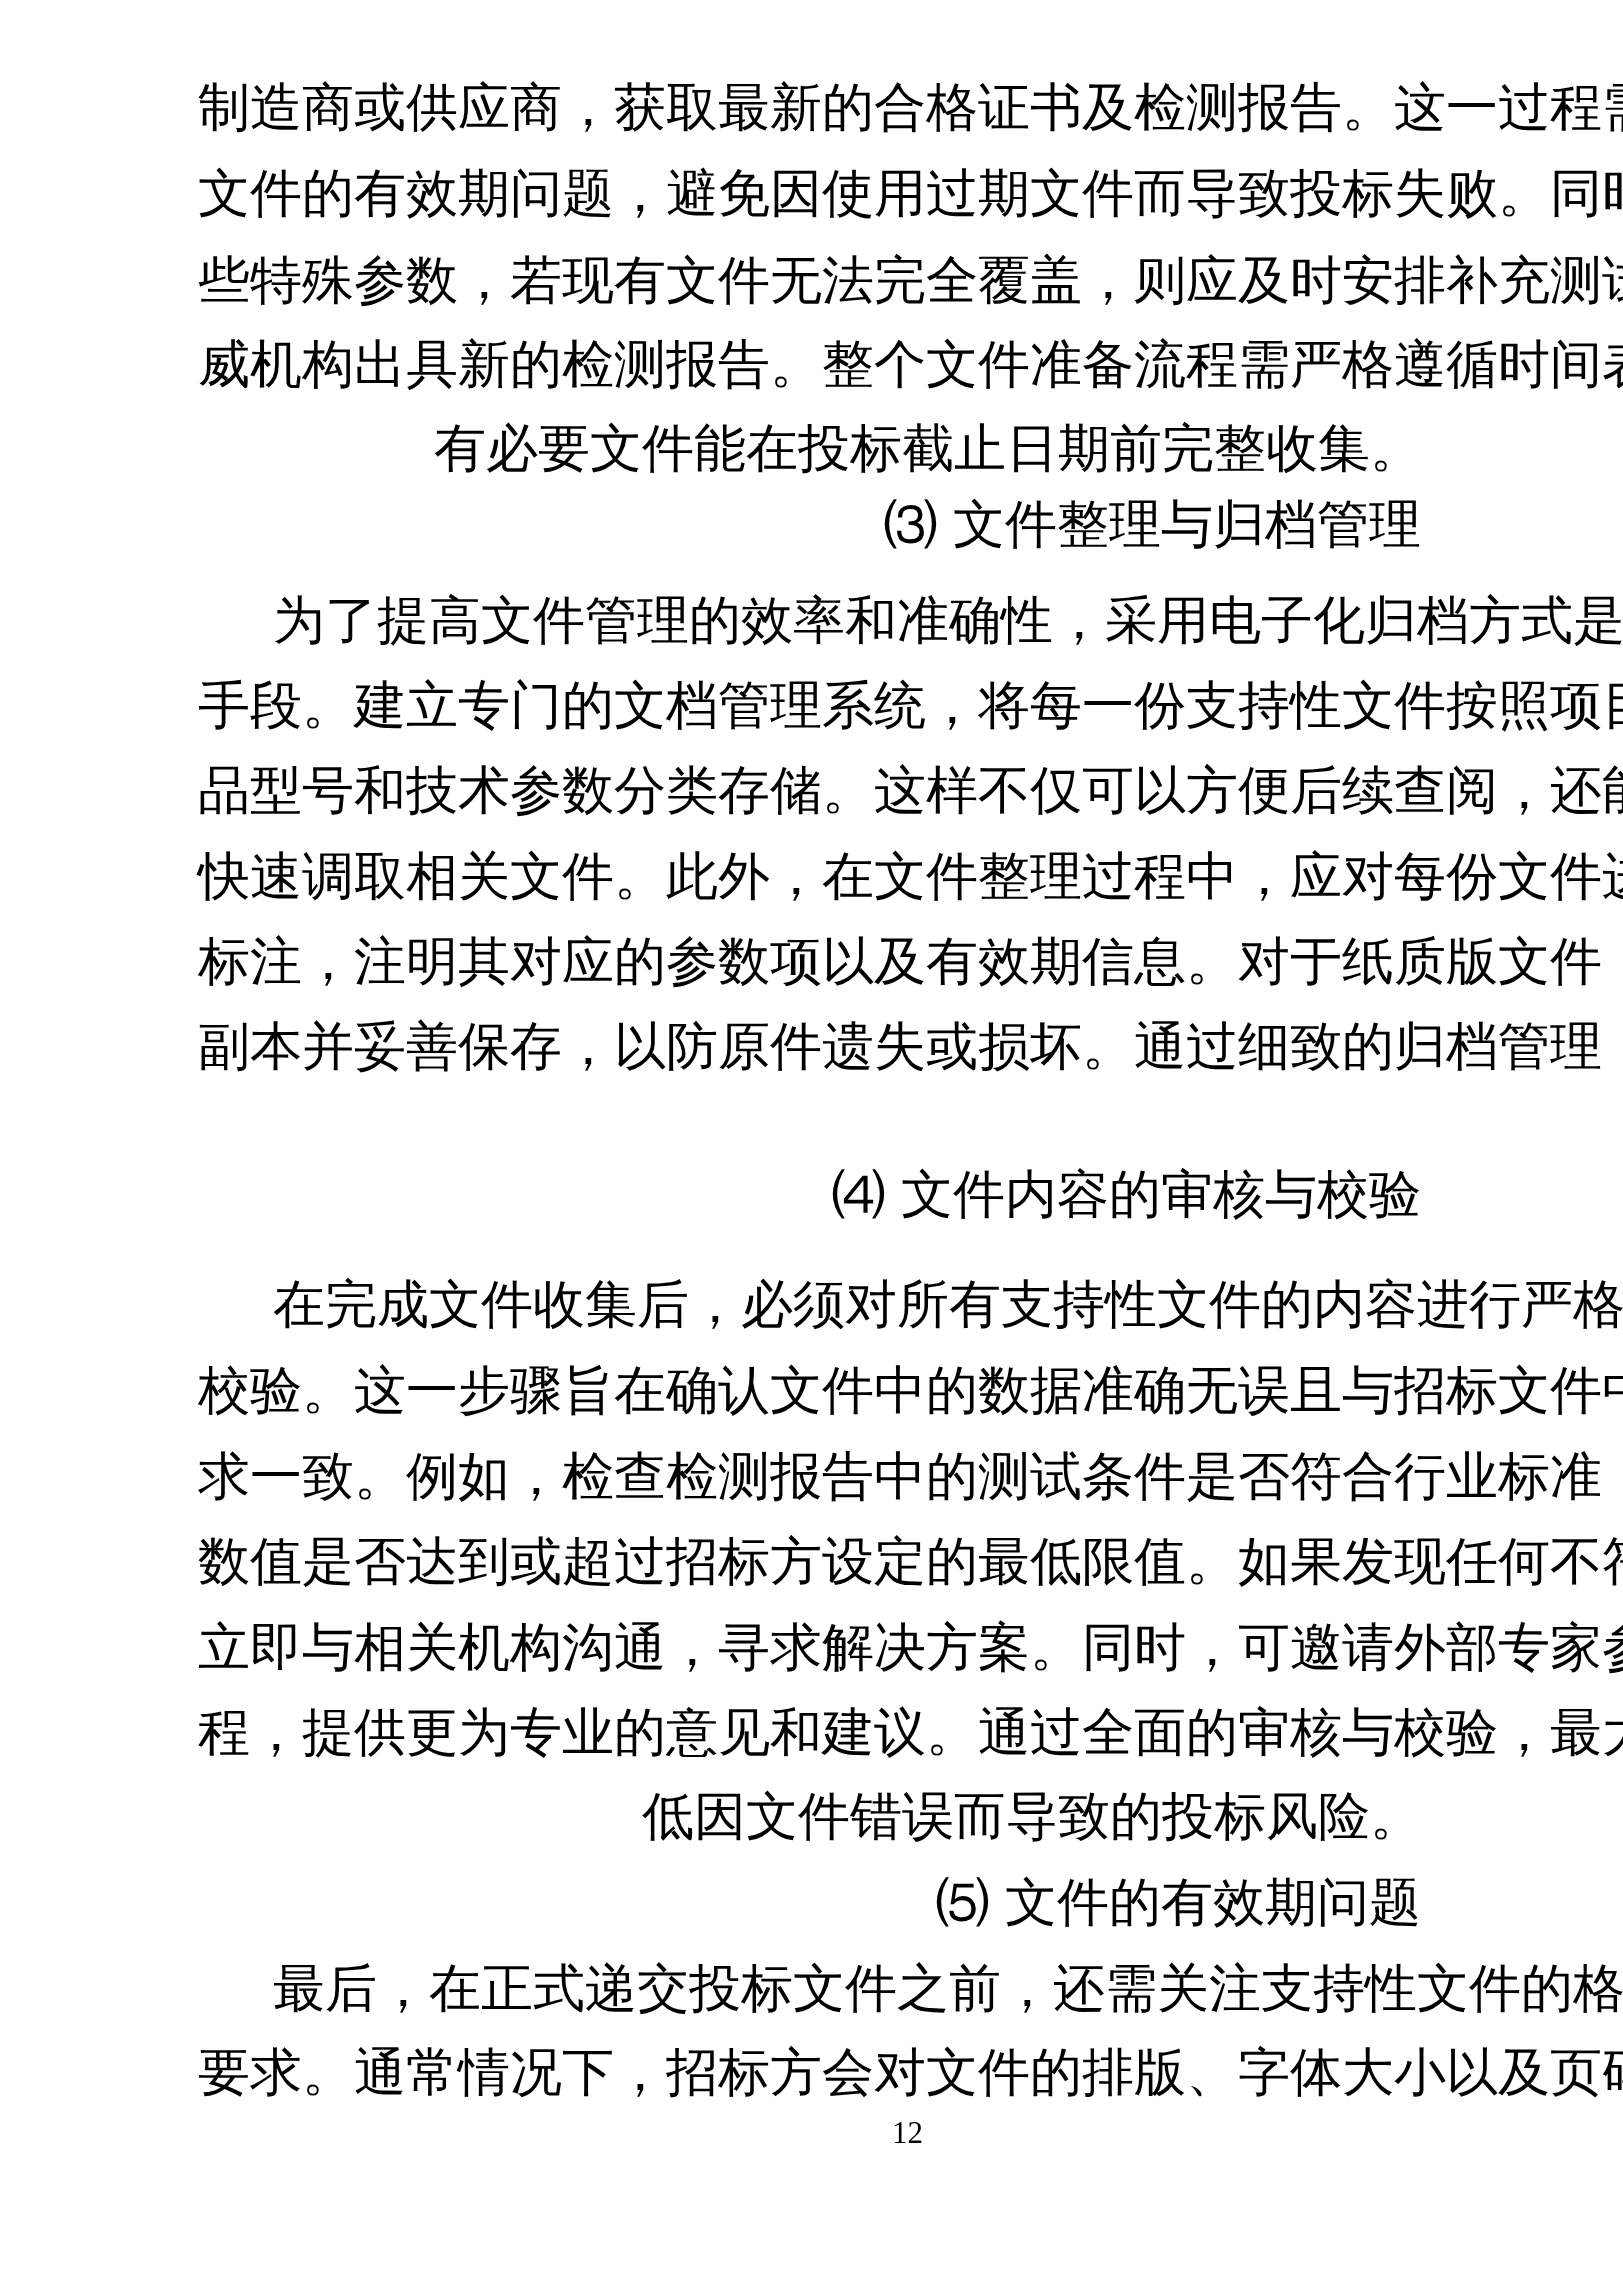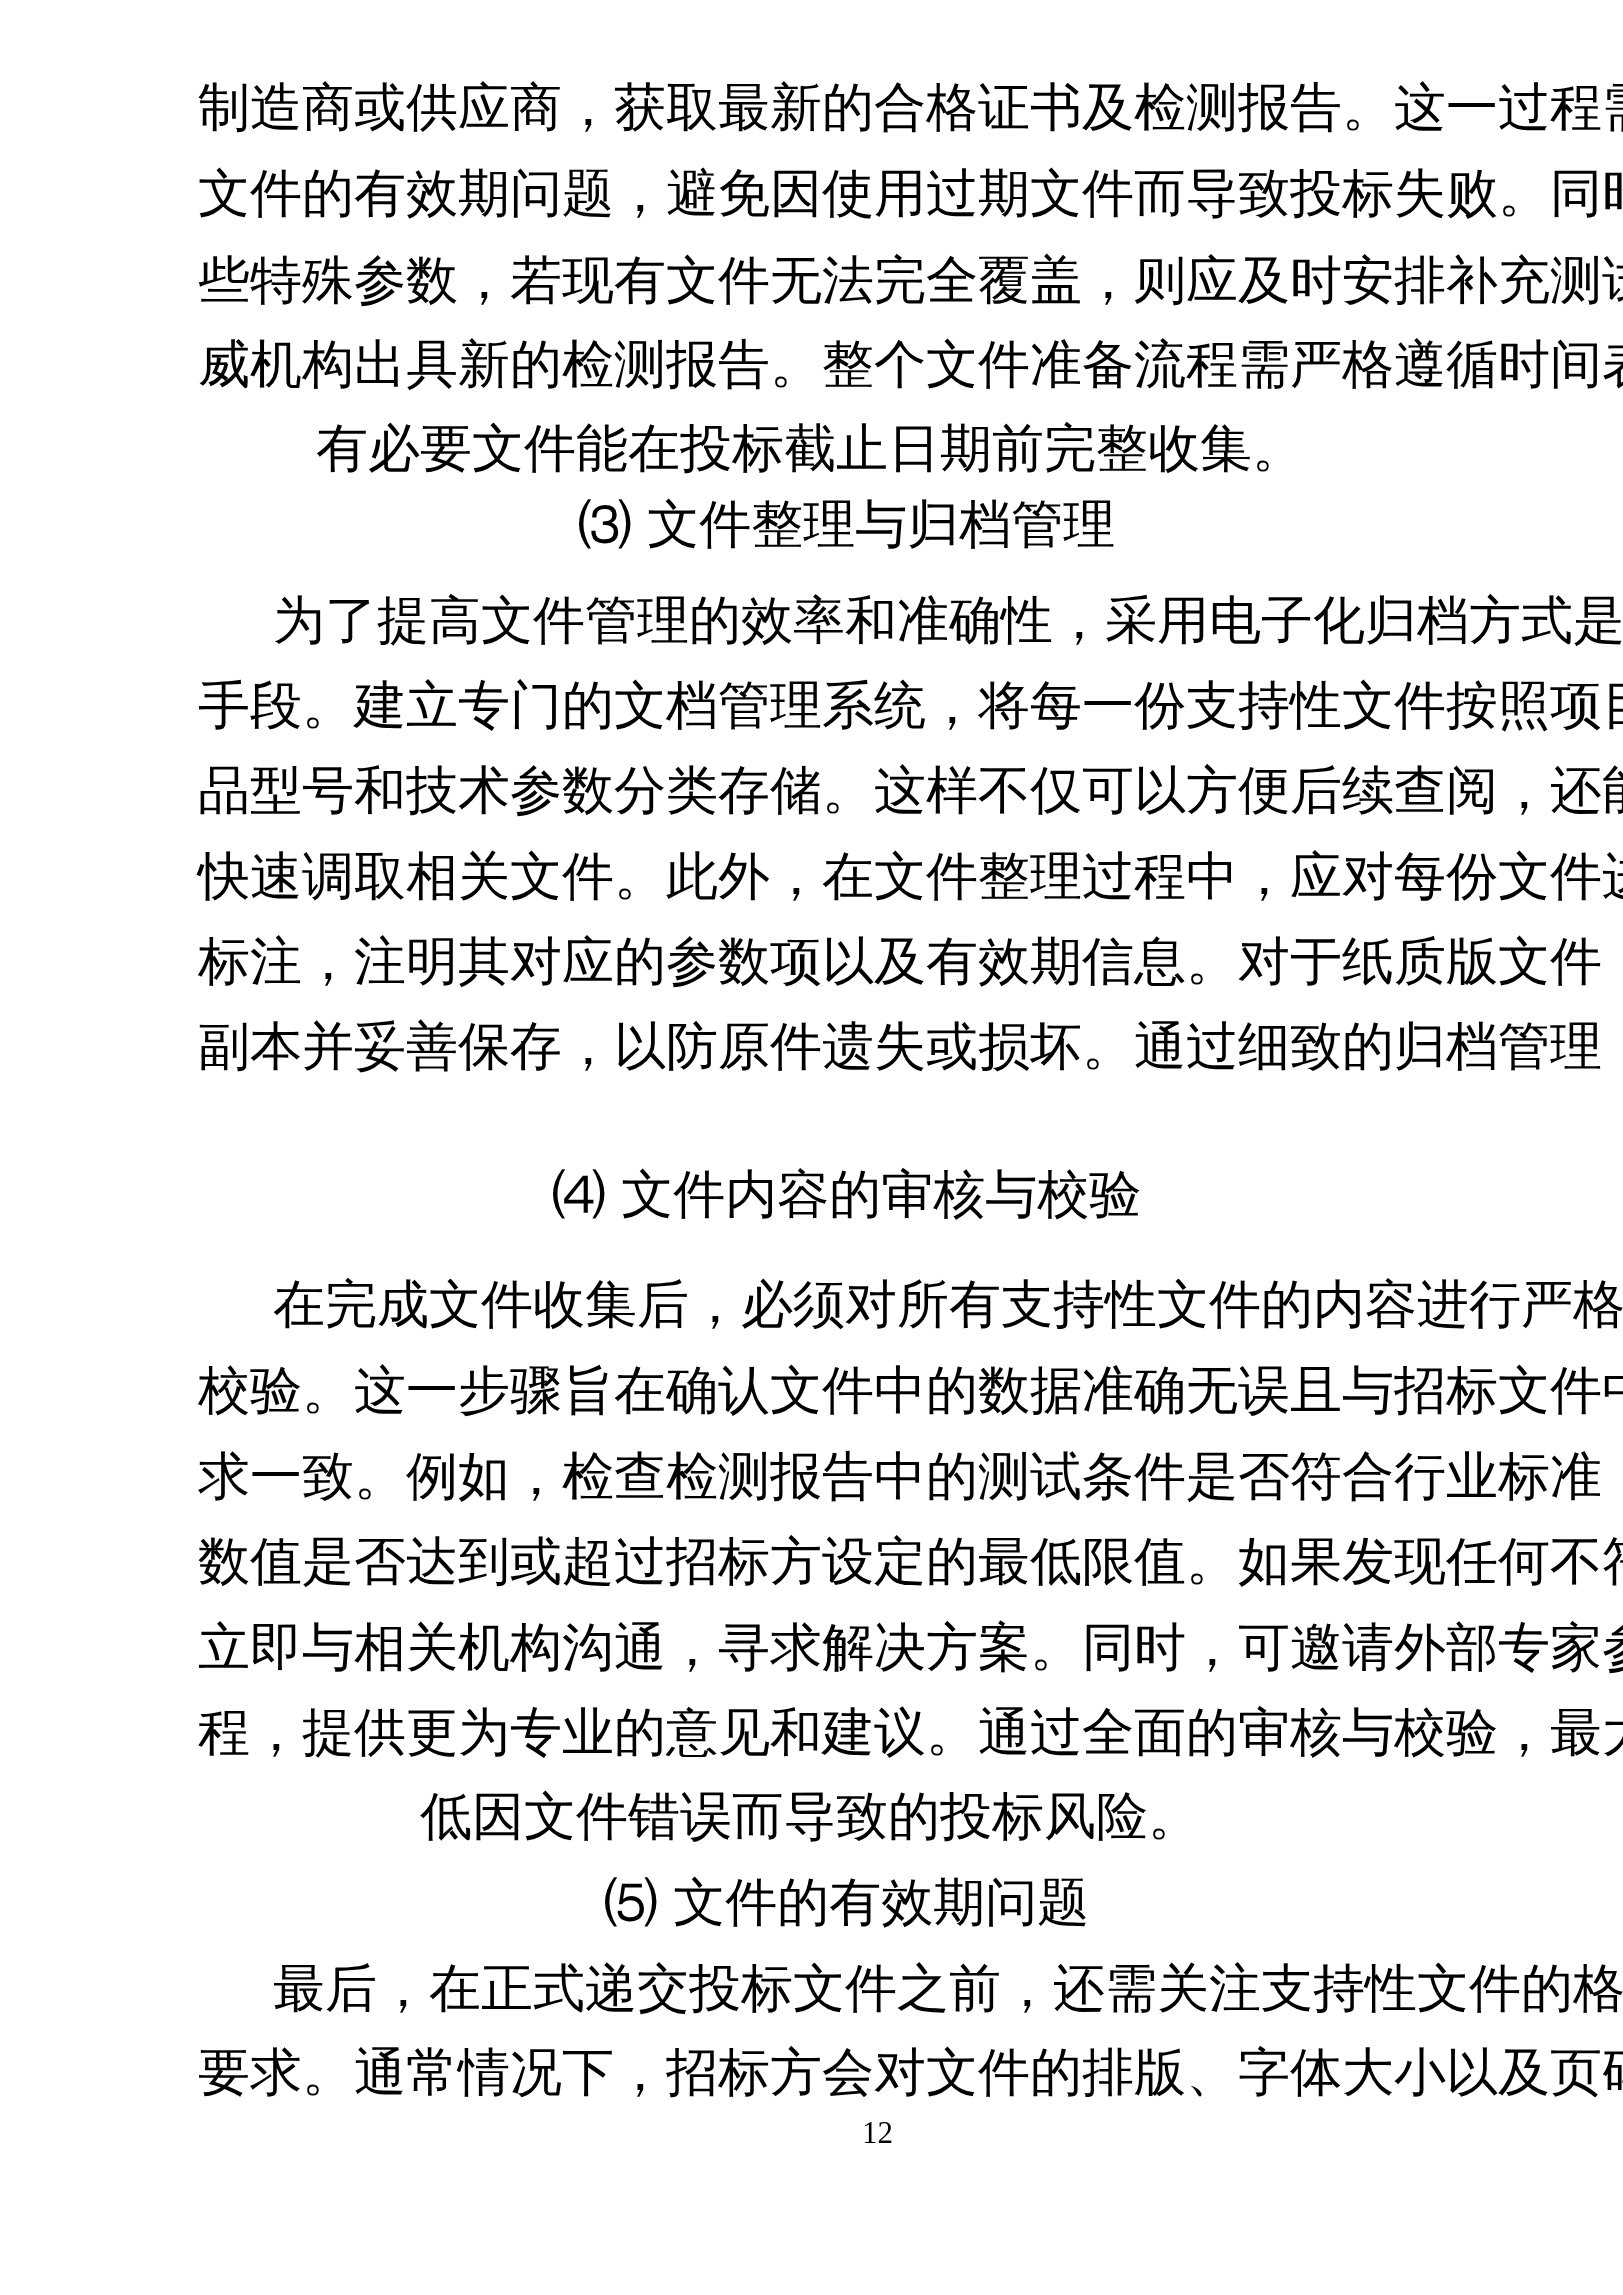--- a/index.html
+++ b/index.html
@@ -10,31 +10,31 @@
     left: 198px;
     width: 1224px;
     height: 65px;
     line-height: 65px;
     font-family: "DejaVu Serif", "Liberation Serif", serif;
     font-size: 52px;
     color: #000000;
     white-space: nowrap;
   }
   .line.full { text-align: justify; text-align-last: justify; }
-  .line.last { text-align: center; }
+  .line.last { text-align: right; }
   .line.indent { left: 273px; width: 1148px; }
   .heading { font-family: "DejaVu Serif", "Liberation Serif", serif; }
   .page-number {
     position: absolute;
-    left: 812px;
+    left: 792px;
     width: 131px;
     top: 2110px;
     height: 46px;
     line-height: 46px;
-    text-align: center;
+    text-align: right;
     font-family: "Liberation Serif", "DejaVu Serif", serif;
     font-size: 31px;
     color: #000000;
   }
 </style>
 </head>
 <body>
 
 <div class="page">
   <div class="line full" style="top:75px">制造商或供应商，获取最新的合格证书及检测报告。这一过程需特别注意</div>

